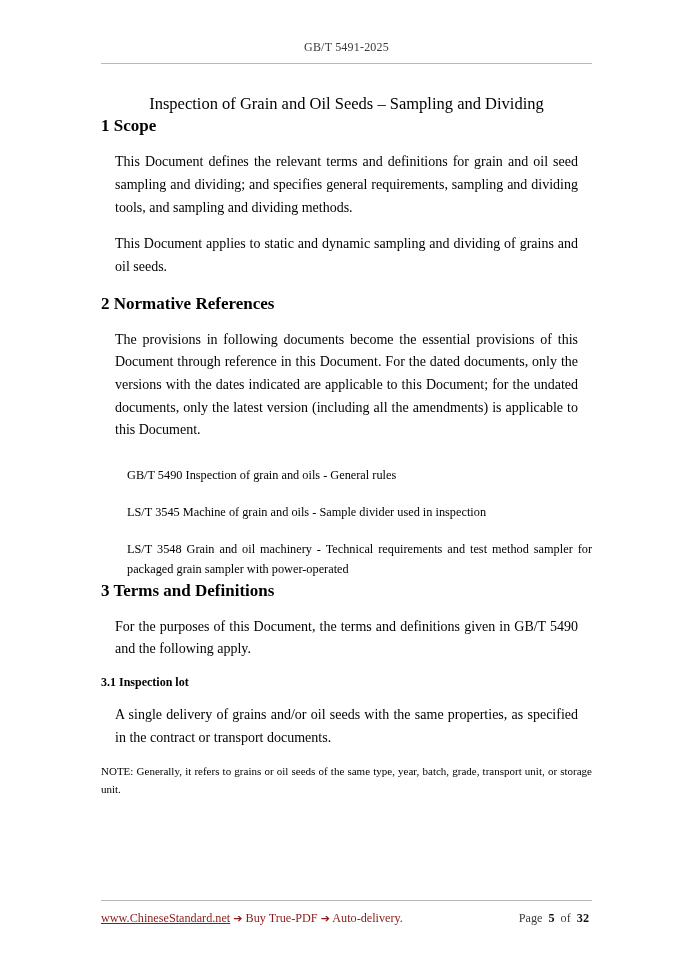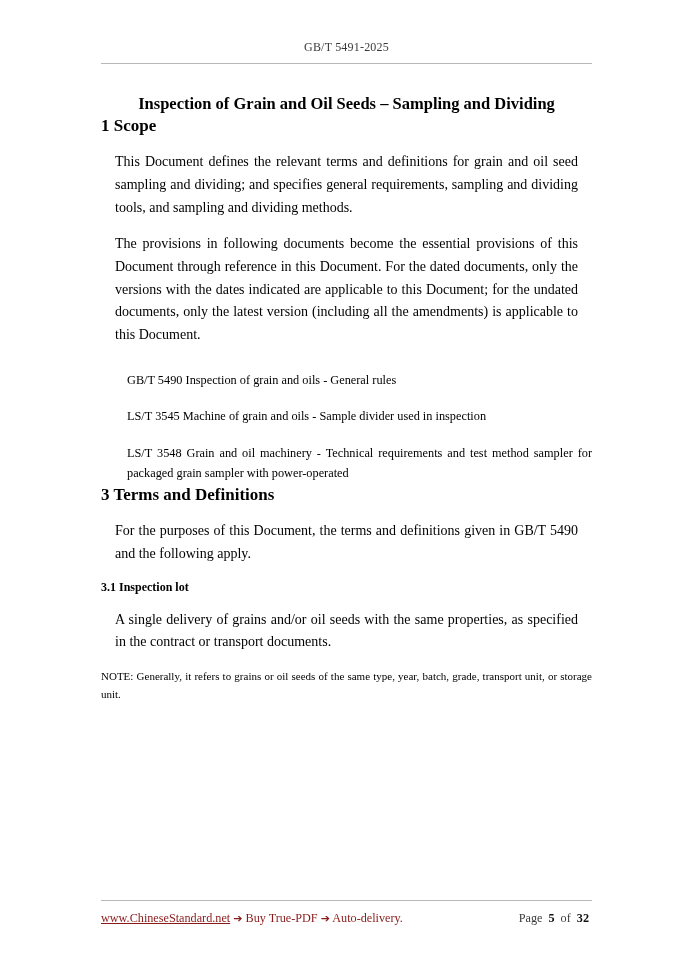--- a/index.html
+++ b/index.html
@@ -37,21 +37,21 @@
     letter-spacing: 0.2px;
   }
   .header-rule {
     border-bottom: 1px solid #b8b8b8;
     margin-bottom: 28px;
   }
   
   .doc-title {
     text-align: center;
     font-size: 16.5px;
-    font-weight: bold;
+    font-weight: normal;
     margin: 14px 0 0 0;
     line-height: 1.4;
   }
   
   h2.section {
     font-size: 17px;
     font-weight: bold;
     margin: 0;
     padding: 0;
     line-height: 1.3;
@@ -141,21 +141,23 @@
 
     <div class="header">
       <span>GB/T 5491-2025</span>
     </div>
     <div class="header-rule"></div>
 
     <h1 class="doc-title">Inspection of Grain and Oil Seeds – Sampling and Dividing</h1>
 
     <h2 class="section sec-scope">1 Scope</h2>
     <p class="body gap-lg">This Document defines the relevant terms and definitions for grain and oil seed sampling and dividing; and specifies general requirements, sampling and dividing tools, and sampling and dividing methods.</p>
+    <p class="body gap-md">This Document applies to static and dynamic sampling and dividing of grains and oil seeds.</p>
 
+    <h2 class="section sec-normative">2 Normative References</h2>
     <p class="body gap-lg">The provisions in following documents become the essential provisions of this Document through reference in this Document. For the dated documents, only the versions with the dates indicated are applicable to this Document; for the undated documents, only the latest version (including all the amendments) is applicable to this Document.</p>
     <p class="ref-item ref-first">GB/T 5490 Inspection of grain and oils - General rules</p>
     <p class="ref-item ref-next">LS/T 3545 Machine of grain and oils - Sample divider used in inspection</p>
     <p class="ref-item ref-next">LS/T 3548 Grain and oil machinery - Technical requirements and test method sampler for packaged grain sampler with power-operated</p>
 
     <h2 class="section sec-terms">3 Terms and Definitions</h2>
     <p class="body gap-lg">For the purposes of this Document, the terms and definitions given in GB/T 5490 and the following apply.</p>
     <h3 class="subsection gap-md">3.1 Inspection lot</h3>
     <p class="body gap-sm">A single delivery of grains and/or oil seeds with the same properties, as specified in the contract or transport documents.</p>
     <p class="note gap-md">NOTE: Generally, it refers to grains or oil seeds of the same type, year, batch, grade, transport unit, or storage unit.</p>

